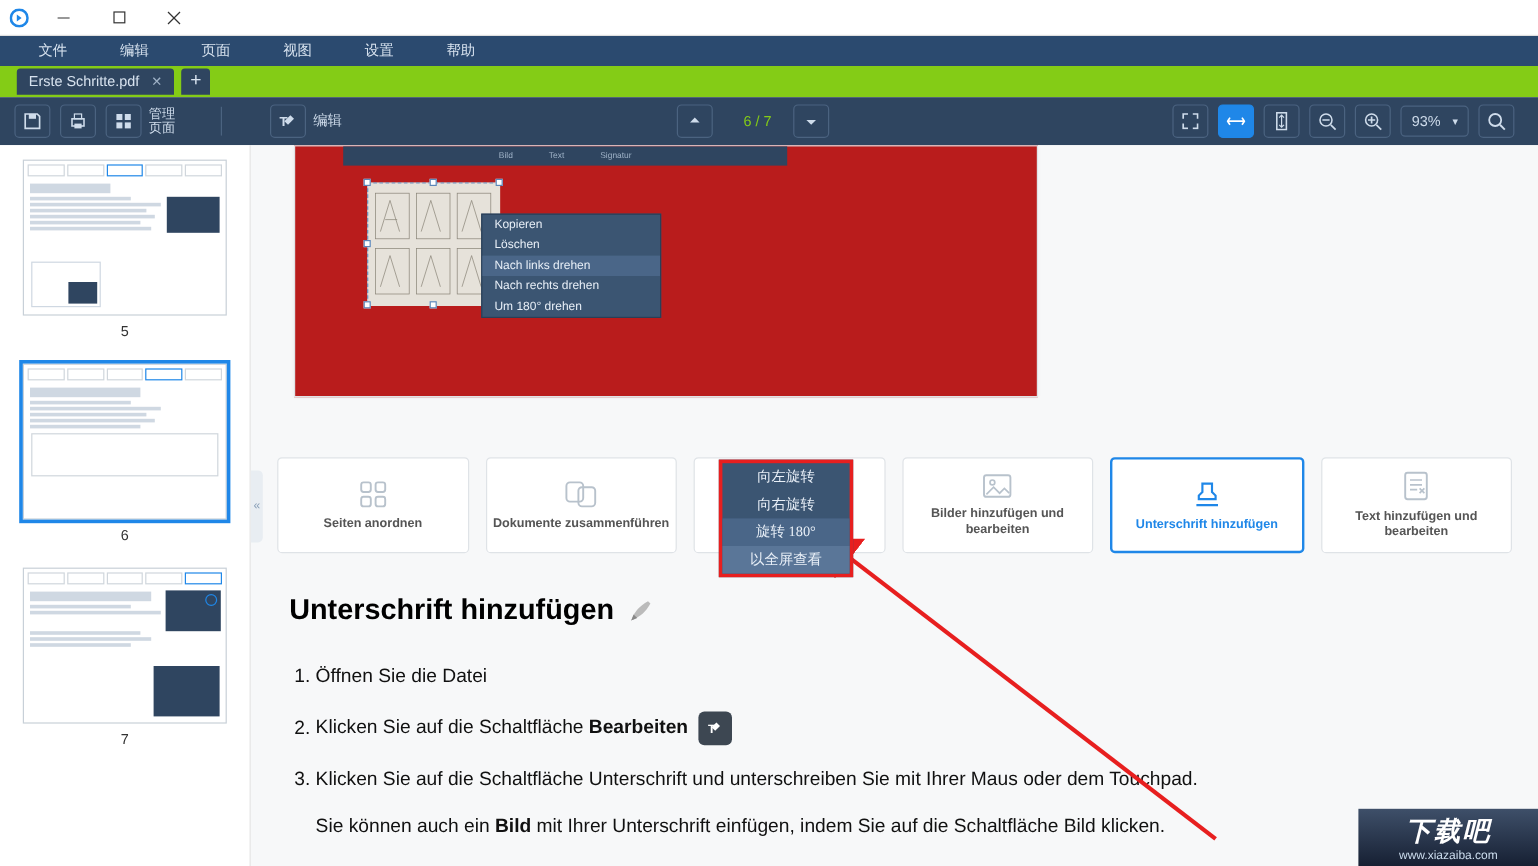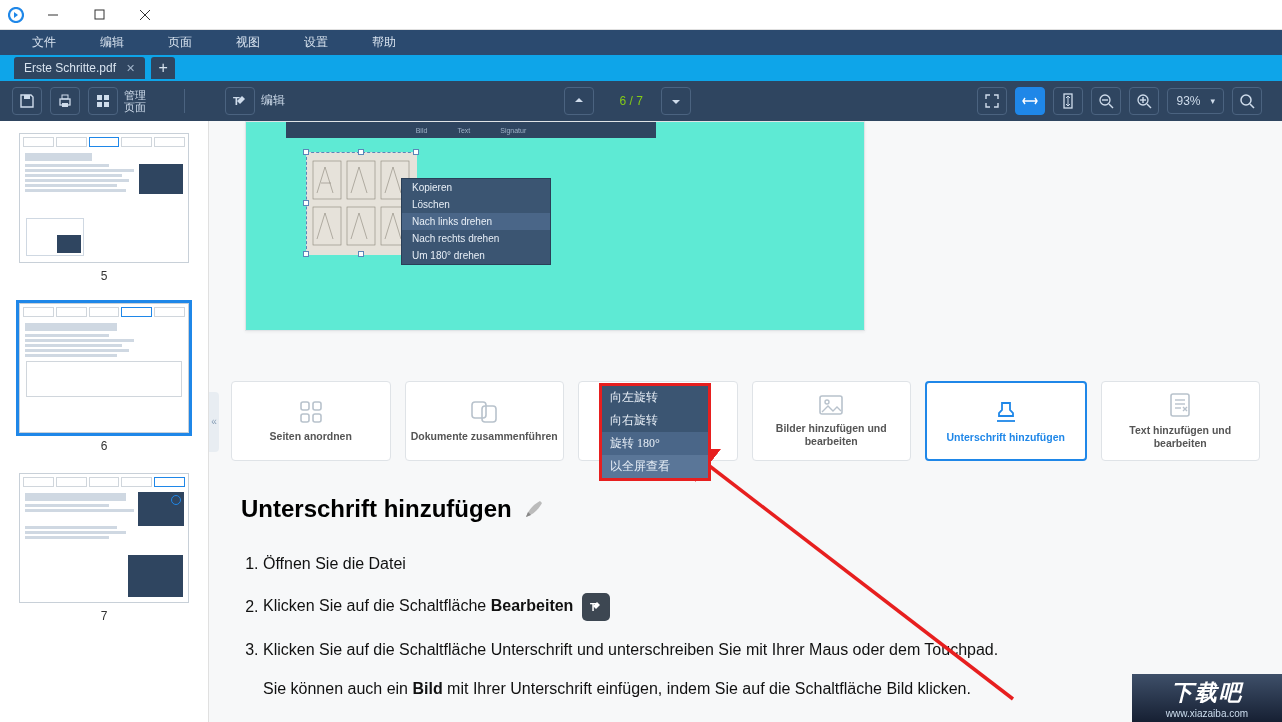--- a/index.html
+++ b/index.html
@@ -10,21 +10,21 @@
   .titlebar .app-icon { width: 16px; height: 16px; color: #1f87e8; margin-right: 6px; }
   .titlebar .title { font-size: 12px; color: #333; flex: 1; }
   .win-btns { display: flex; }
   .win-btn { width: 46px; height: 30px; display: flex; align-items: center; justify-content: center; color: #555; font-size: 13px; }
 
   
   .menubar { height: 25px; background: #2b4a6f; display: flex; align-items: center; padding: 0 10px; }
   .menu-item { color: #d8e3ef; font-size: 12px; padding: 0 22px; }
 
   
-  .tabbar { height: 26px; background: #0ea5e9; display: flex; align-items: center; padding-left: 14px; }
+  .tabbar { height: 26px; background: #84cc16; display: flex; align-items: center; padding-left: 14px; }
   .tab { background: #2f4560; height: 22px; display: flex; align-items: center; padding: 0 10px; color: #d8e3ef; font-size: 12px; border-radius: 3px 3px 0 0; margin-right: 6px; }
   .tab .close-x { margin-left: 10px; font-size: 11px; color: #9fb2c7; }
   .new-tab { width: 24px; height: 22px; background: #2f4560; display: flex; align-items: center; justify-content: center; color: #d8e3ef; border-radius: 3px 3px 0 0; }
 
   
   .toolbar { height: 40px; background: #2f4560; display: flex; align-items: center; padding: 12px 12px; }
   .tb-btn { width: 30px; height: 28px; border: 1px solid #4b6380; border-radius: 4px; display: flex; align-items: center; justify-content: center; margin-right: 8px; color: #cfdceb; }
   .tb-group { display: flex; align-items: center; }
   .tb-label { color: #cfdceb; font-size: 11px; line-height: 1.1; }
   .tb-spacer { flex: 1; }
@@ -47,41 +47,41 @@
   .tc-tool { flex: 1; height: 10px; border: 1px solid #d0d6dc; }
   .tc-head { height: 8px; background: #cfd8e2; margin: 3px 5px; width: 40%; }
   .tc-line { height: 3px; background: #cfd8e2; margin: 2px 5px; }
   .tc-img { position: absolute; right: 5px; top: 30px; width: 44px; height: 30px; background: #2f4560; }
   .tc-img2 { position: absolute; right: 5px; bottom: 5px; width: 55px; height: 42px; background: #2f4560; }
   .tc-box { height: 36px; border: 1px solid #d0d6dc; margin: 4px 6px; }
 
   .content { flex: 1; background: #f7f8f9; overflow: hidden; position: relative; }
 
   
-  .doc-card { position: absolute; left: 36px; top: 0; width: 620px; height: 210px; background: #5eead4; border: 1px solid #e0e3e6; box-shadow: 0 1px 3px rgba(0,0,0,.06); }
+  .doc-card { position: absolute; left: 36px; top: 0; width: 620px; height: 210px; background: #b91c1c; border: 1px solid #e0e3e6; box-shadow: 0 1px 3px rgba(0,0,0,.06); }
   .dark-strip { position: absolute; left: 40px; top: 0; width: 370px; height: 16px; background: #2f4560; display: flex; align-items: center; justify-content: center; gap: 30px; }
   .dark-strip span { color: #9fb2c7; font-size: 7px; }
   .sel-img { position: absolute; left: 60px; top: 30px; width: 110px; height: 102px; border: 1.5px dashed #5b86b8; background: #ddd; }
   .sel-handle { position: absolute; width: 6px; height: 6px; background: #fff; border: 1px solid #5b86b8; }
   .ctx-menu { position: absolute; left: 155px; top: 56px; width: 150px; background: #3b5572; border: 1px solid #2a3f58; }
   .ctx-item { padding: 3px 10px; font-size: 10px; color: #e8eff7; }
   .ctx-item.hl { background: #4a6688; }
 
   
   .tiles { position: absolute; left: 22px; top: 260px; right: 22px; display: flex; gap: 14px; }
   .tile { flex: 1; height: 80px; border: 1px solid #dfe3e7; border-radius: 4px; display: flex; flex-direction: column; align-items: center; justify-content: center; background: #fff; position: relative; }
   .tile.sel { border: 2px solid #1f87e8; }
   .tile .tl-icon { color: #b8c2cc; margin-bottom: 6px; }
   .tile.sel .tl-icon { color: #1f87e8; }
   .tile .tl-label { font-size: 10.5px; color: #555; text-align: center; font-weight: 600; line-height: 1.2; }
   .tile.sel .tl-label { color: #1f87e8; }
 
   
   .rot-overlay { position: absolute; left: 390px; top: 262px; width: 112px; border: 3px solid #e71f1f; background: #3b5572; z-index: 5; }
-  .rot-item { padding: 3px 8px; font-size: 12px; color: #e8eff7; font-family: SimSun, serif; }
+  .rot-item { padding: 3px 8px; font-size: 12px; color: #e8eff7; text-align: center; font-family: SimSun, serif; }
   .rot-item.hov { background: #4a6688; }
   .rot-item.last { background: #5a7698; }
 
   
   .red-arrow { position: absolute; left: 474px; top: 328px; width: 350px; height: 260px; pointer-events: none; z-index: 4; }
 
   
   .h-section { position: absolute; left: 32px; top: 374px; right: 60px; }
   .h-title { font-size: 24px; font-weight: 700; color: #000; display: flex; align-items: center; gap: 10px; }
   .pen-ic { color: #888; }

